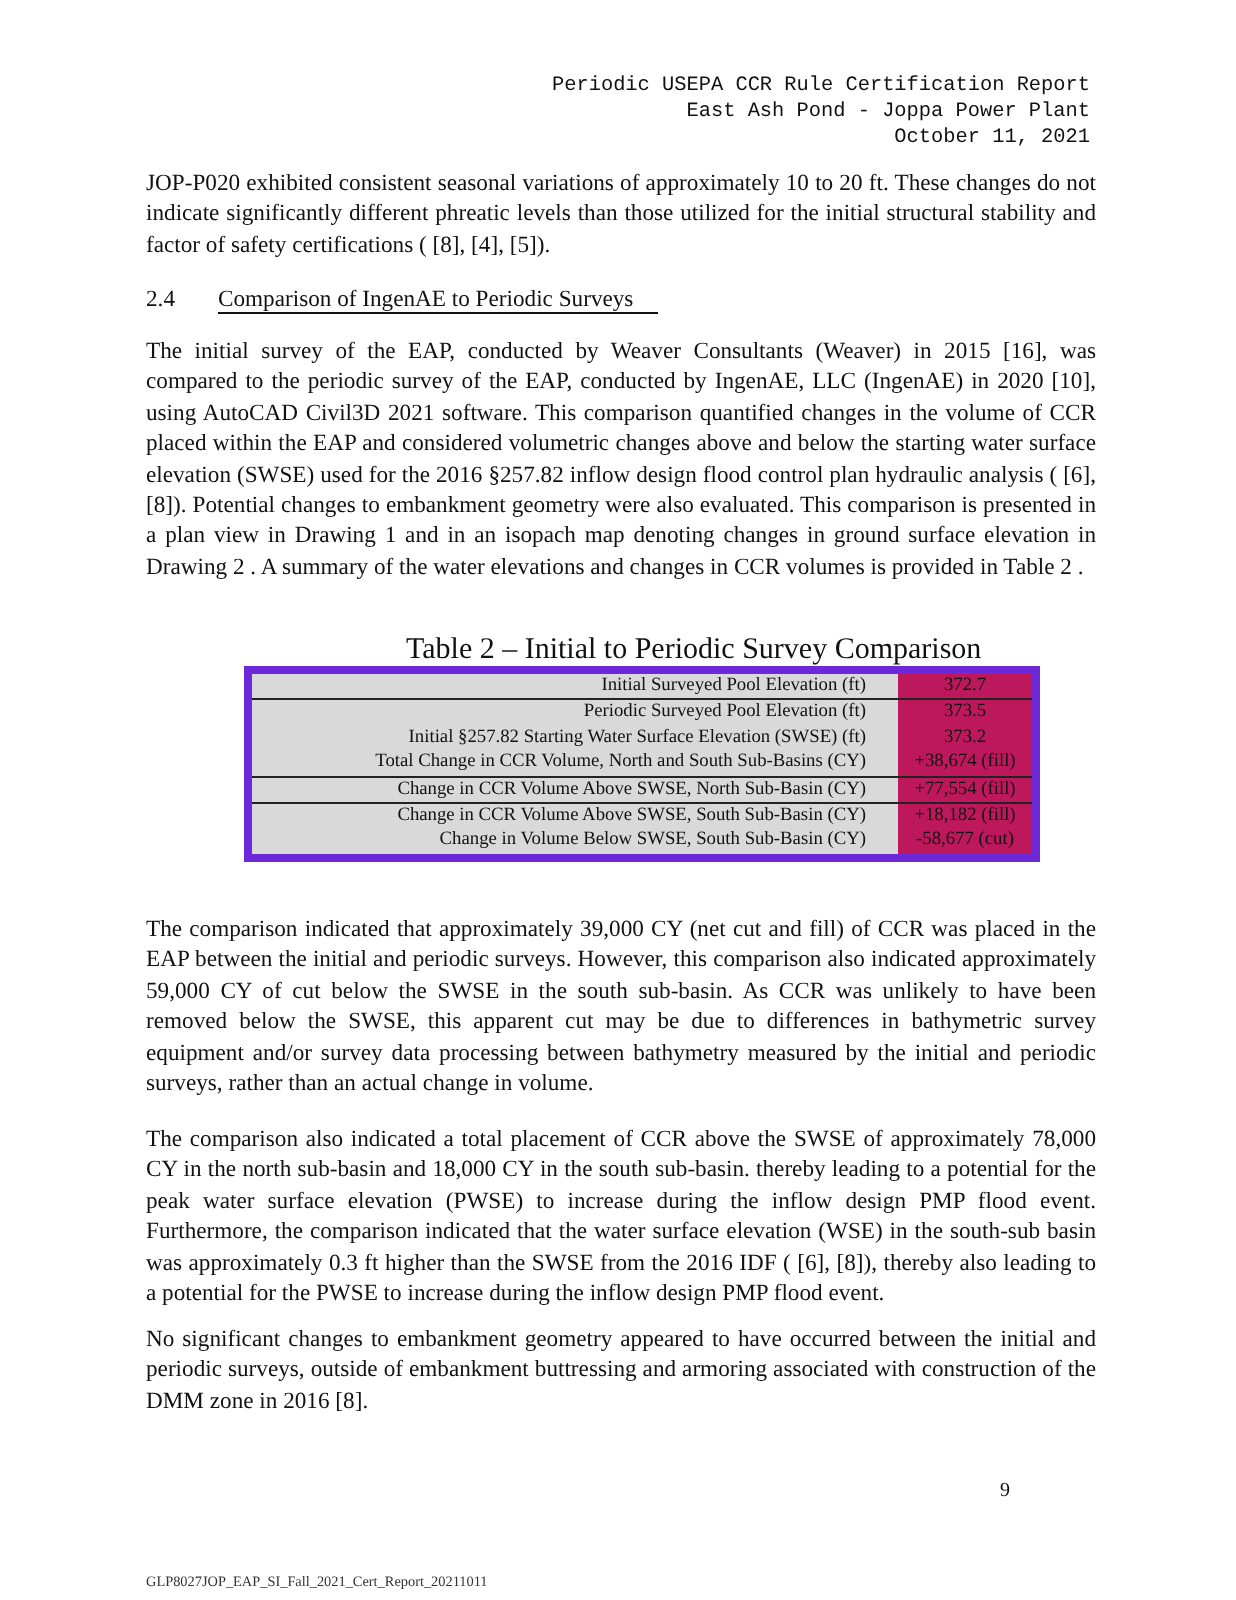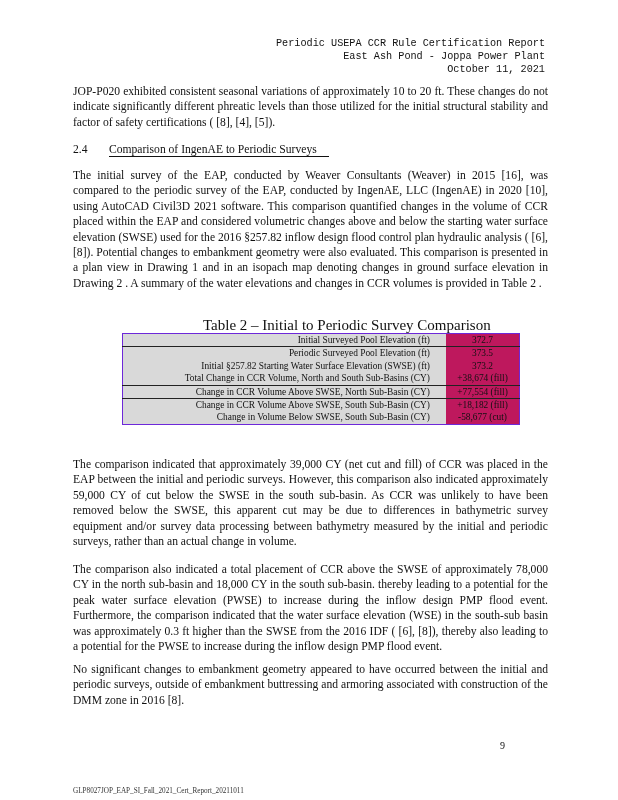--- a/index.html
+++ b/index.html
@@ -67,21 +67,21 @@
       margin-left: 20px;
     }
     table.survey {
       position: absolute;
       left: 122px;
       top: 333px;
       width: 398px;
       border-collapse: collapse;
       font-size: 9.4px;
       line-height: 12.4px;
-      border: 1px solid #6d28d9;
+      border: 4px solid #6d28d9;
       padding-left: 36px;
     }
     table.survey td {
       padding: 0 4px;
       white-space: nowrap;
     }
     table.survey td.label {
       background: #d9d9d9;
       text-align: right;
       width: 303px;

